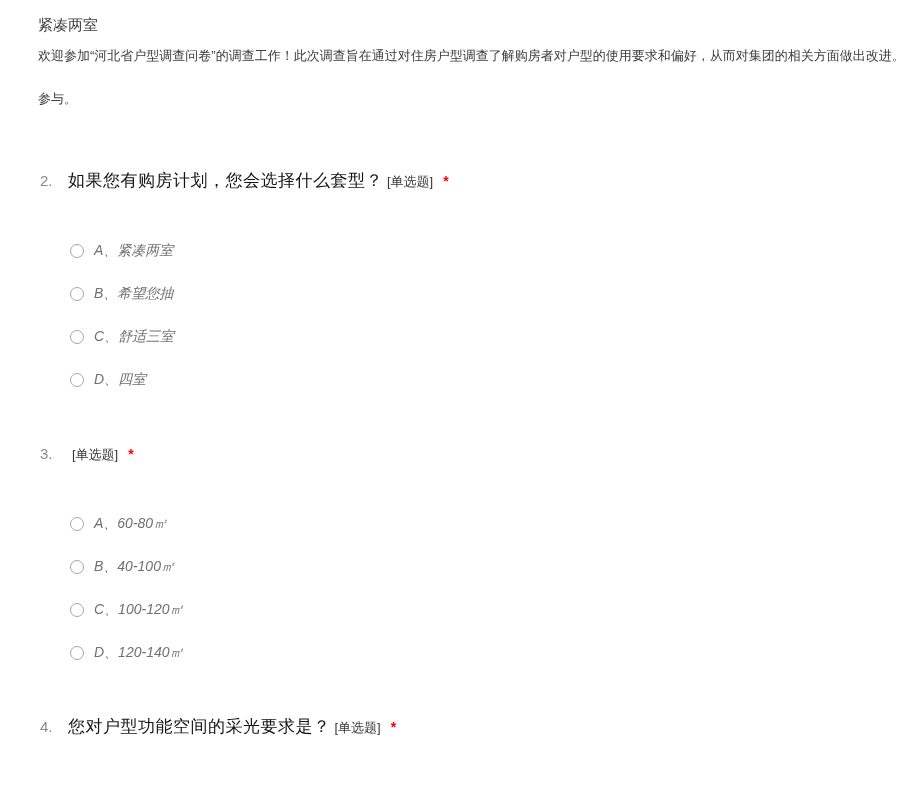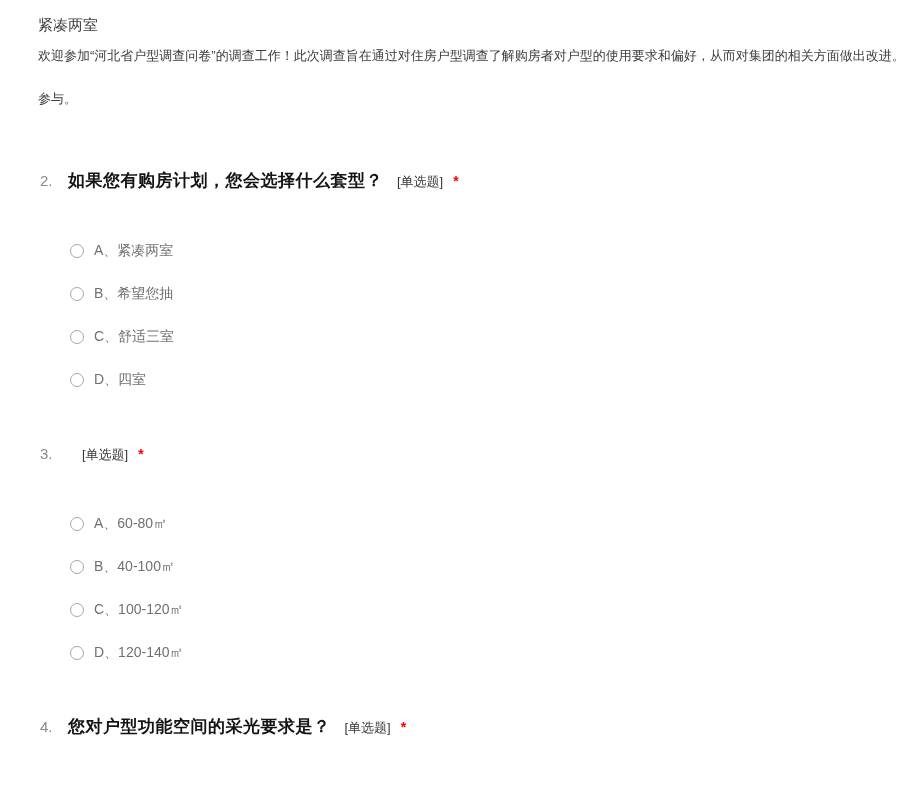--- a/index.html
+++ b/index.html
@@ -27,27 +27,27 @@
   .question { margin-left: 40px; }
   .question.q-first { margin-top: 50px; }
   .question.q-next  { margin-top: 42px; }
 
   .q-header { display: flex; align-items: baseline; line-height: 22px; }
   .q-num {
     width: 28px; flex: none;
     font-size: 15px; color: #8a8a8a;
   }
   .q-title {
-    font-size: 17px; font-weight: bold; color: #141414;
+    font-size: 17px; font-weight: normal; color: #141414;
     letter-spacing: 0.5px;
   }
-  .q-tag { margin-left: 14px; font-size: 13px; color: #363636; }
+  .q-tag { margin-left: 4px; font-size: 13px; color: #363636; }
   .q-required { margin-left: 10px; font-size: 14px; color: #ff0000; font-weight: bold; }
 
-  .options { margin-top: 36px; margin-left: 30px; }
+  .options { margin-top: 36px; margin-left: 30px; font-style: italic; }
   .option {
     display: flex; align-items: center;
     height: 43px;
     cursor: pointer;
   }
   .radio {
     width: 14px; height: 14px; flex: none;
     border: 1px solid #a6a6a6; border-radius: 50%;
     background: #ffffff;
   }

